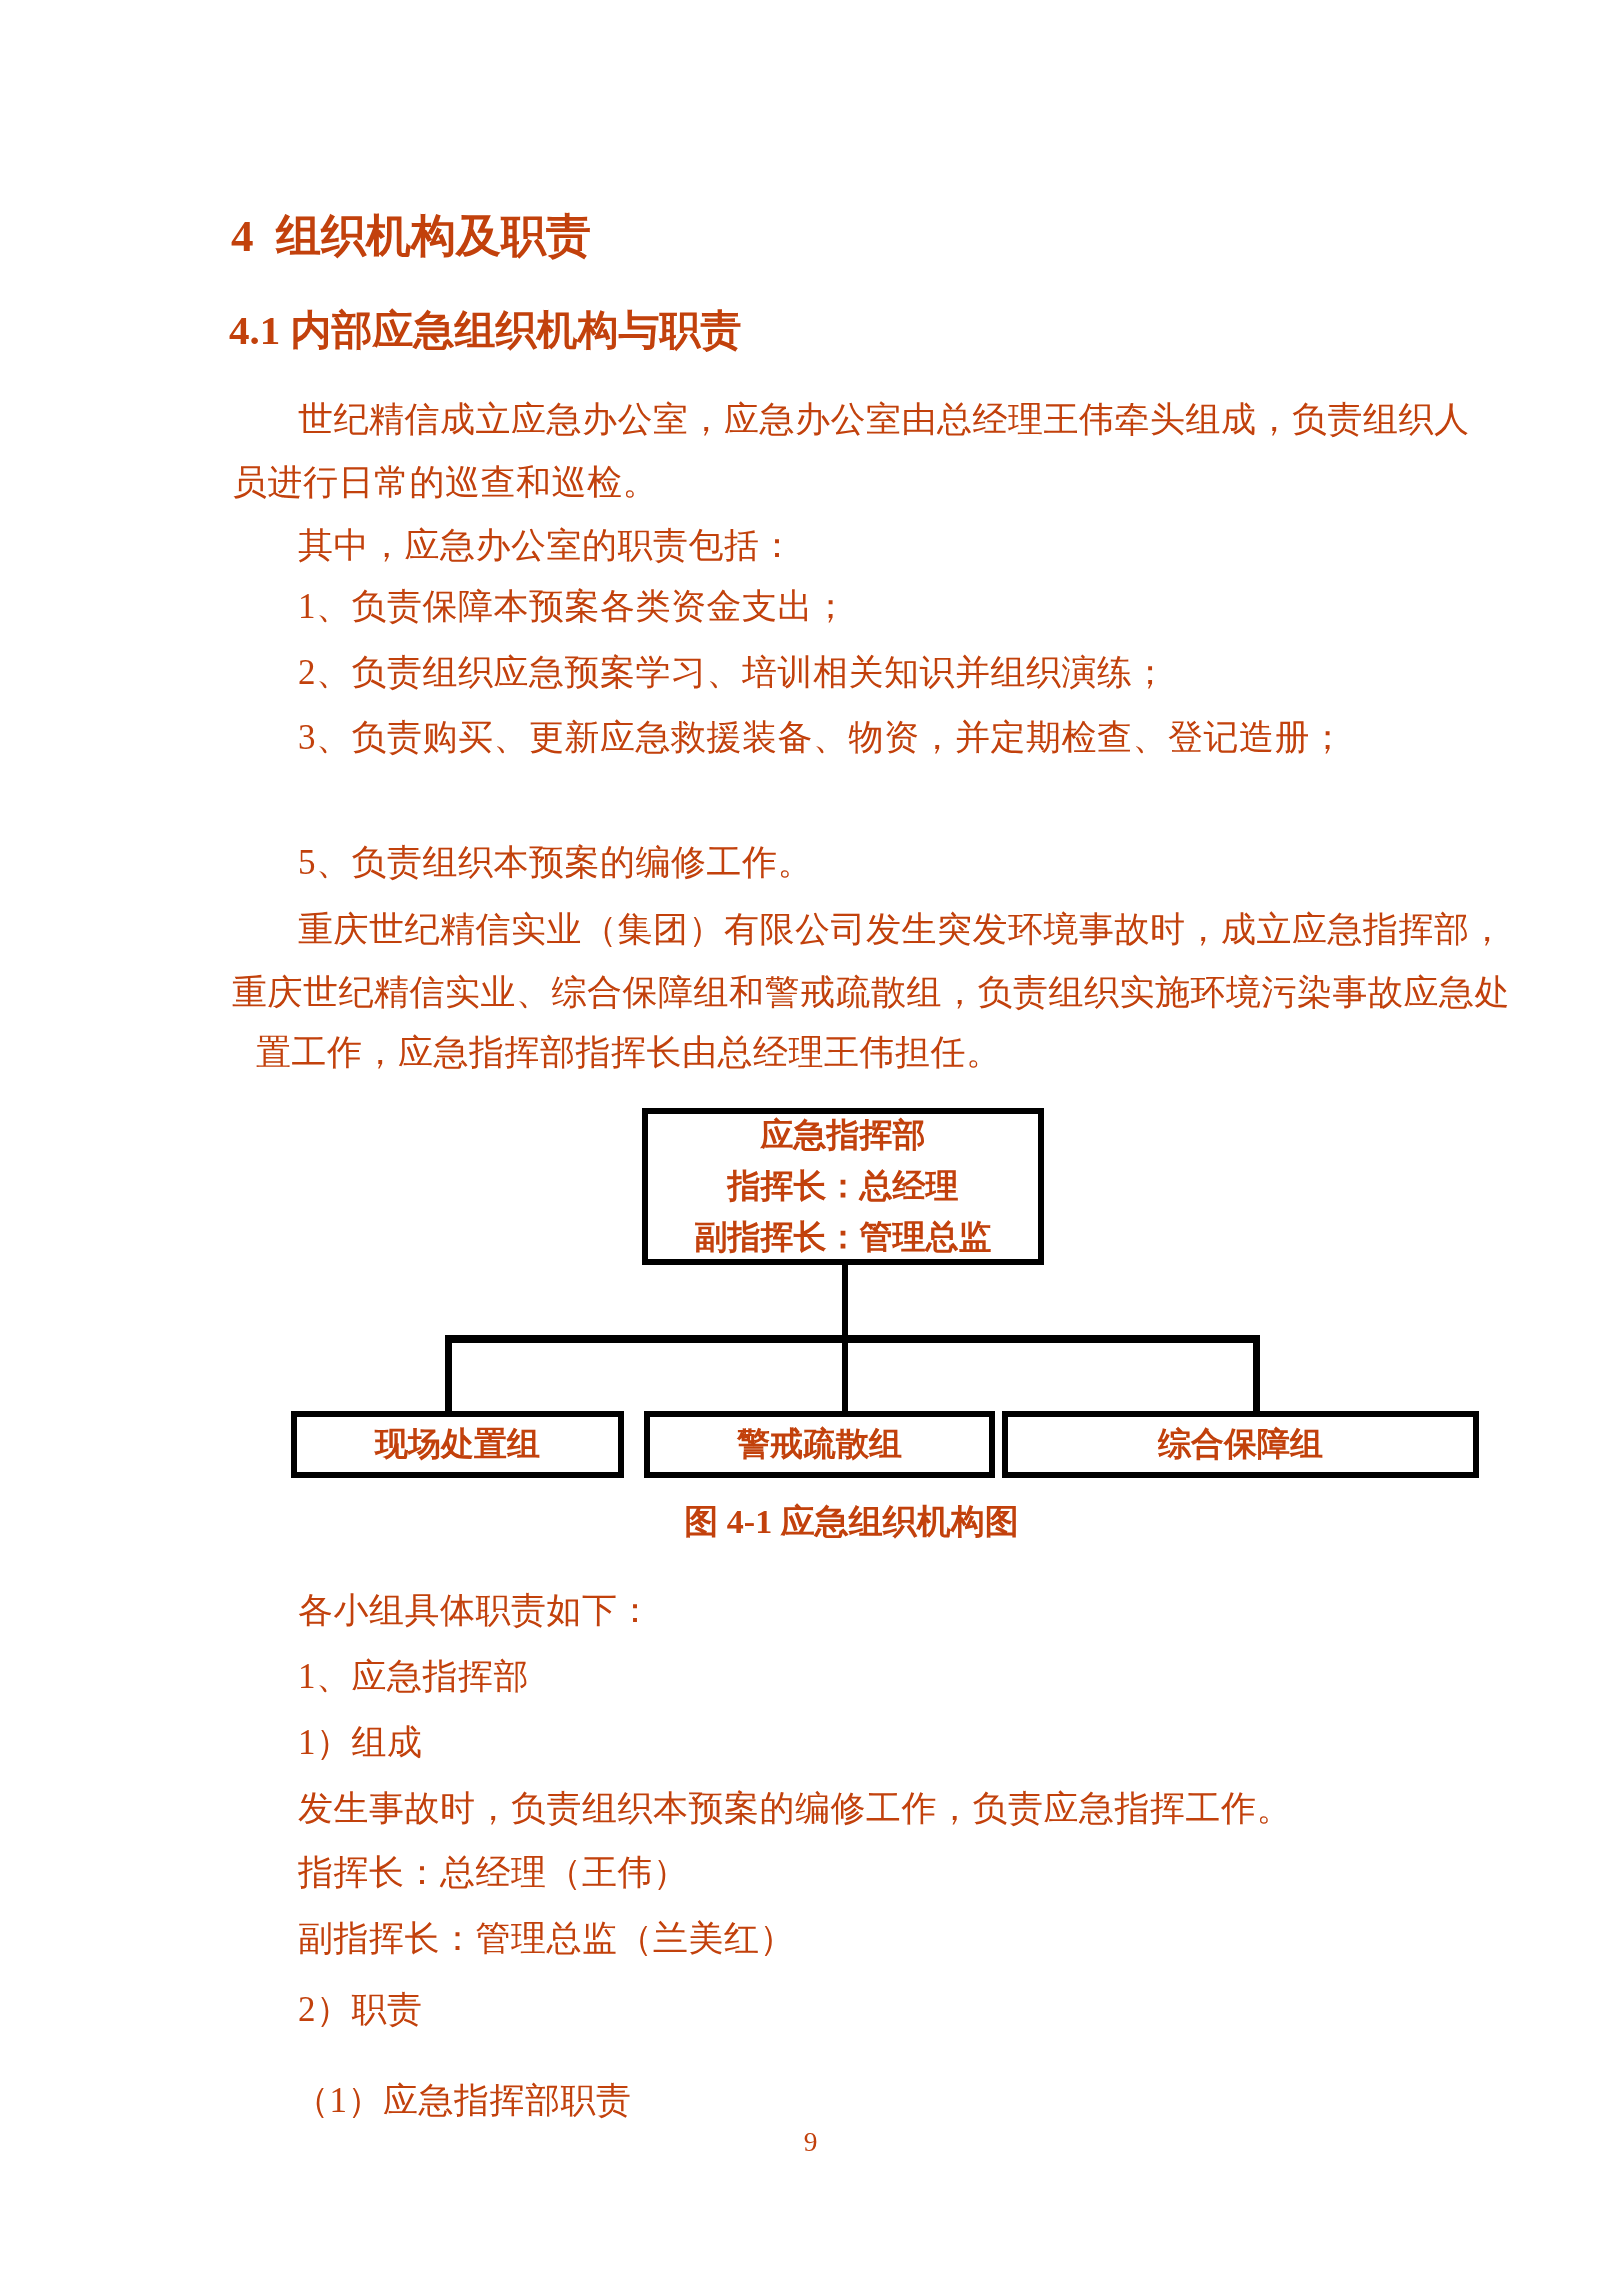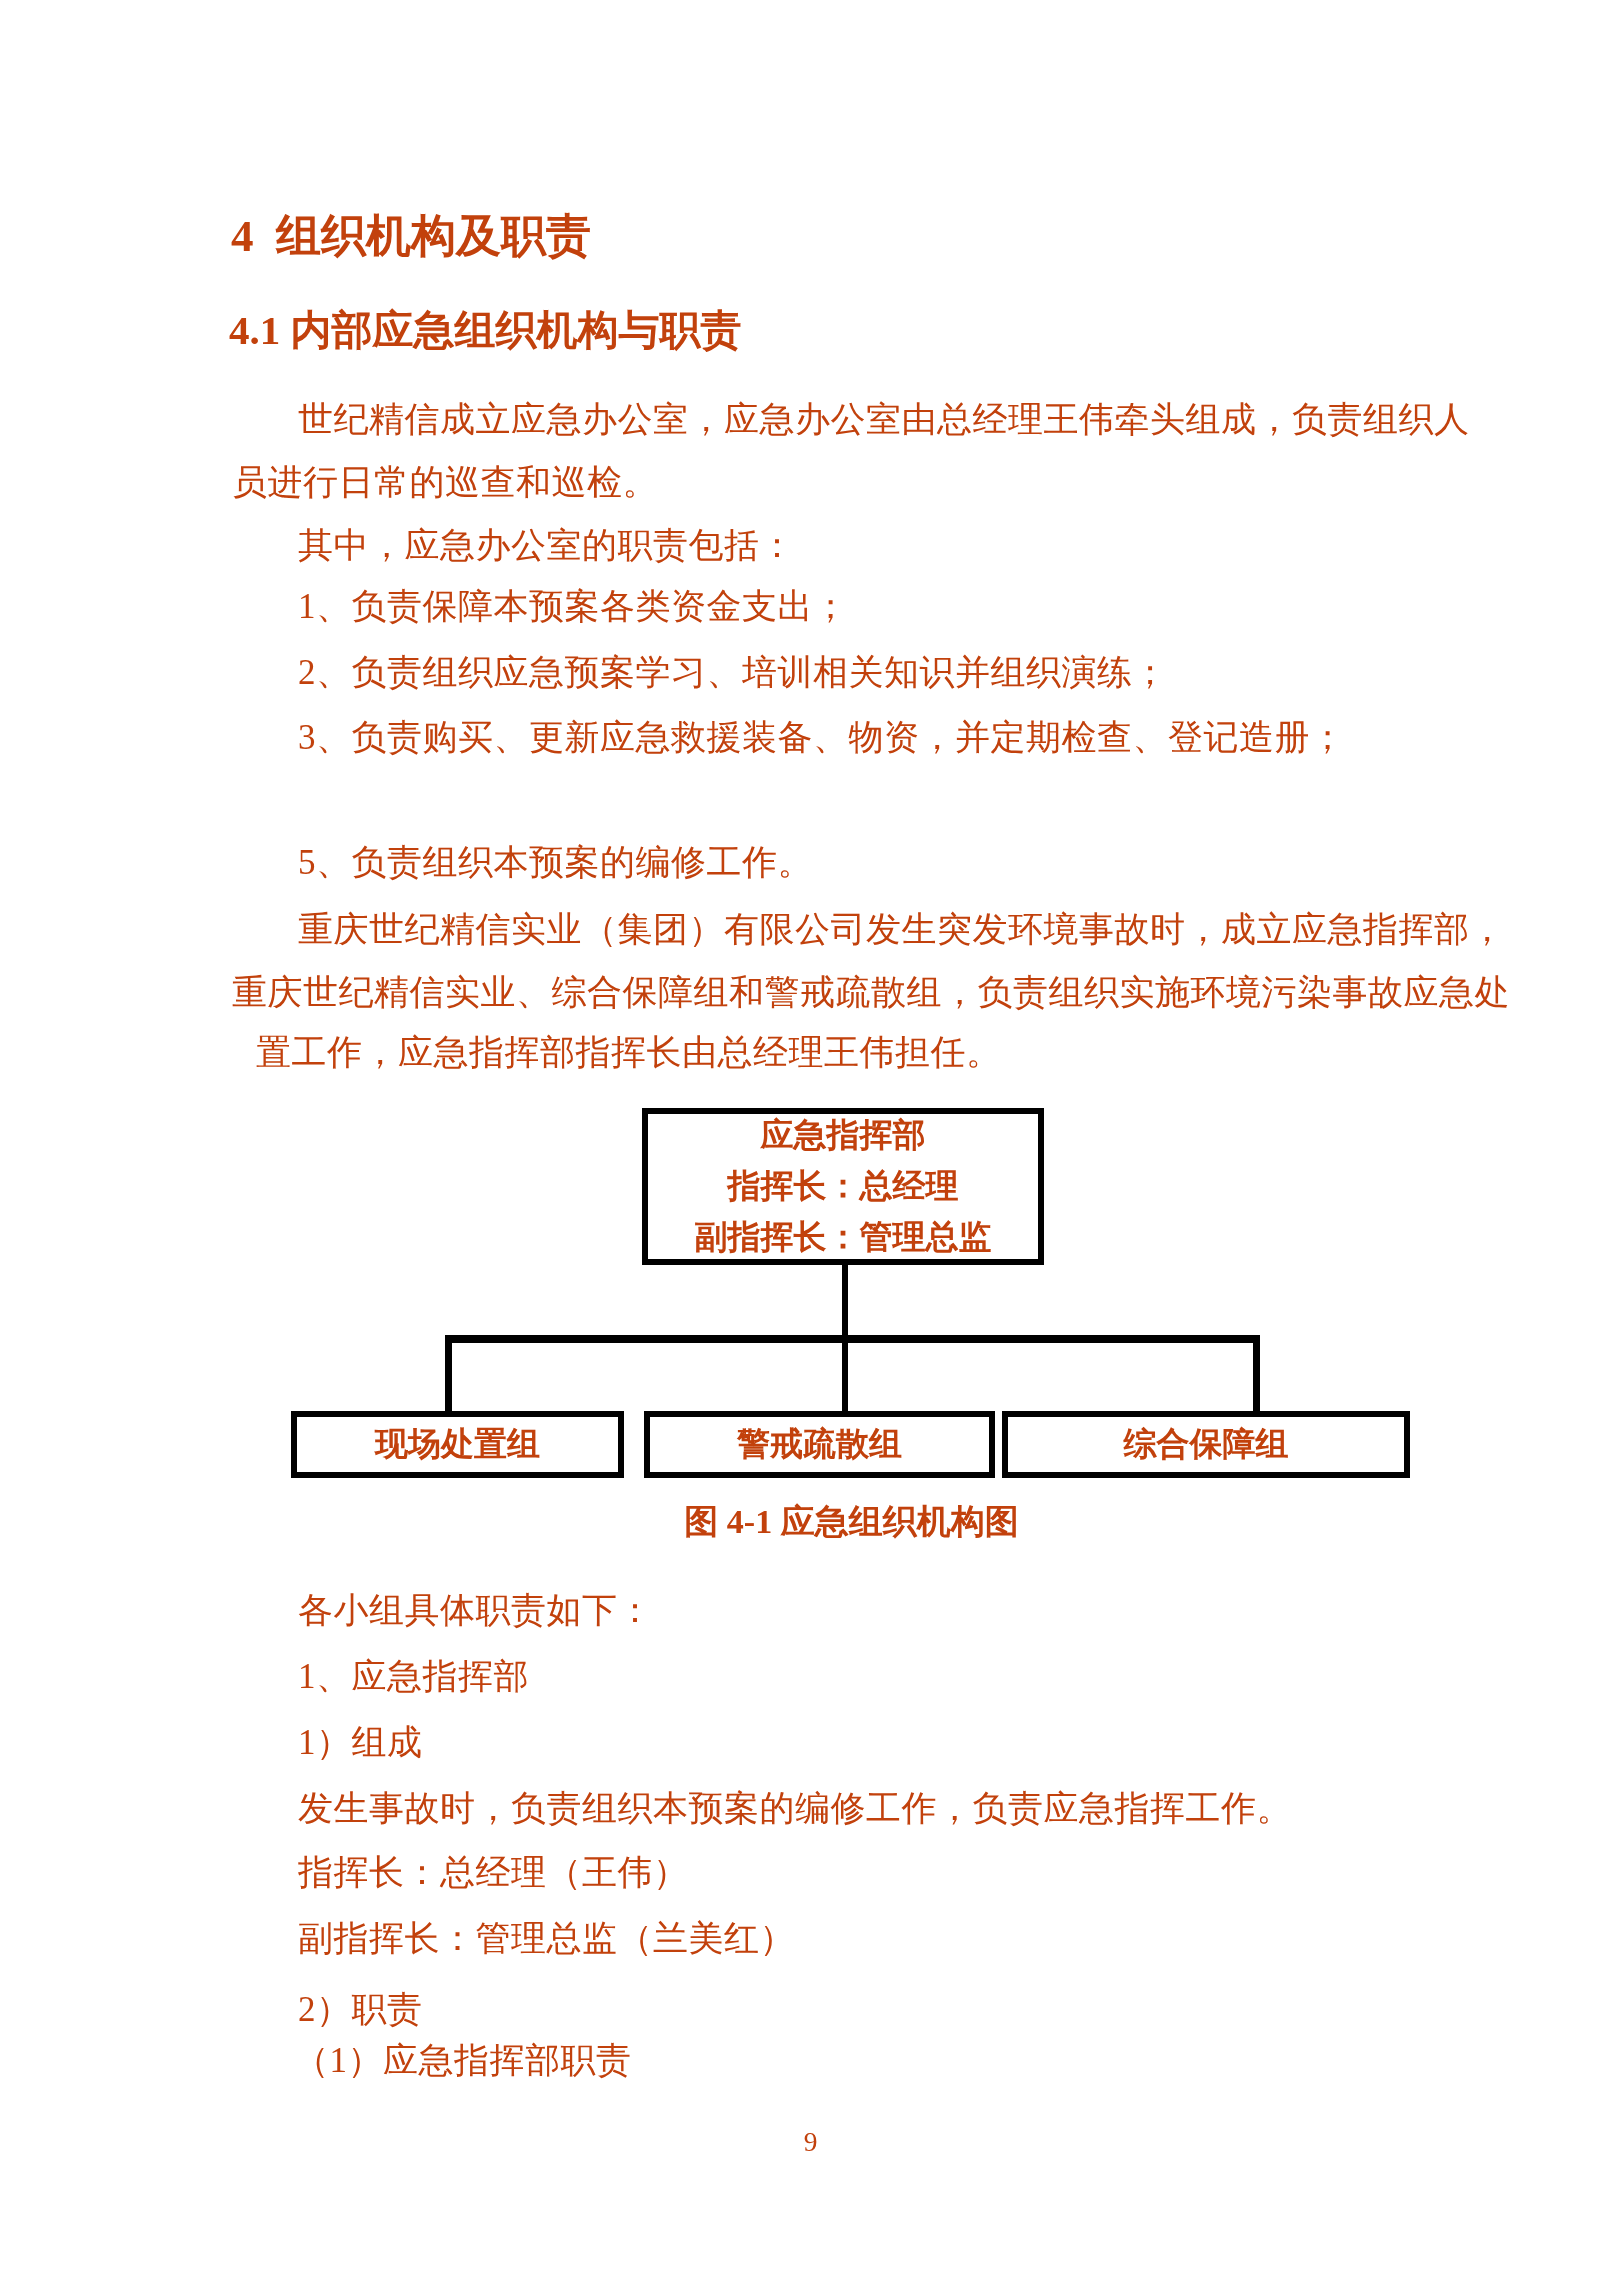--- a/index.html
+++ b/index.html
@@ -47,21 +47,21 @@
     font-size: 33px;
     text-align: center;
   }
   .org-box.command {
     left: 642px; top: 1108px; width: 402px; height: 157px;
     flex-direction: column;
     line-height: 51px;
   }
   .org-box.g1 { left: 291px;  top: 1411px; width: 333px; height: 67px; text-align: right; }
   .org-box.g2 { left: 644px;  top: 1411px; width: 351px; height: 67px; }
-  .org-box.g3 { left: 1002px; top: 1411px; width: 408px; height: 67px; }
+  .org-box.g3 { left: 1002px; top: 1411px; width: 477px; height: 67px; }
   .connector { position: absolute; background: #000; }
   .vline-main  { left: 842px;  top: 1264px; width: 5.9px;   height: 74px; }
   .hbar        { left: 445px;  top: 1335px; width: 815px; height: 7.8px;  }
   .stub-left   { left: 445px;  top: 1335px; width: 6.9px;   height: 80px; }
   .stub-mid    { left: 842px;  top: 1343px; width: 5.9px;   height: 73px; }
   .stub-right  { left: 1253px; top: 1343px; width: 6.9px;   height: 73px; }
   .fig-caption {
     position: absolute;
     left: 232px; top: 1502px; width: 1239px;
     text-align: center;
@@ -133,18 +133,18 @@
 
   <div class="fig-caption">图 4-1 应急组织机构图</div>
 
   <div class="line indent y-s2a">各小组具体职责如下：</div>
   <div class="line indent y-s2b">1、应急指挥部</div>
   <div class="line indent y-s2c">1）组成</div>
   <div class="line indent y-s2d">发生事故时，负责组织本预案的编修工作，负责应急指挥工作。</div>
   <div class="line indent y-s2e">指挥长：总经理（王伟）</div>
   <div class="line indent y-s2f">副指挥长：管理总监（兰美红）</div>
   <div class="line indent y-s2g">2）职责</div>
-  <div class="line indent y-s2h" style="left:294px;">（1）应急指挥部职责</div>
+  <div class="line indent y-s2h" style="left:294px;margin-top:40px;">（1）应急指挥部职责</div>
 
   <div class="page-number">9</div>
 
 </div>
 
 
 </body></html>

